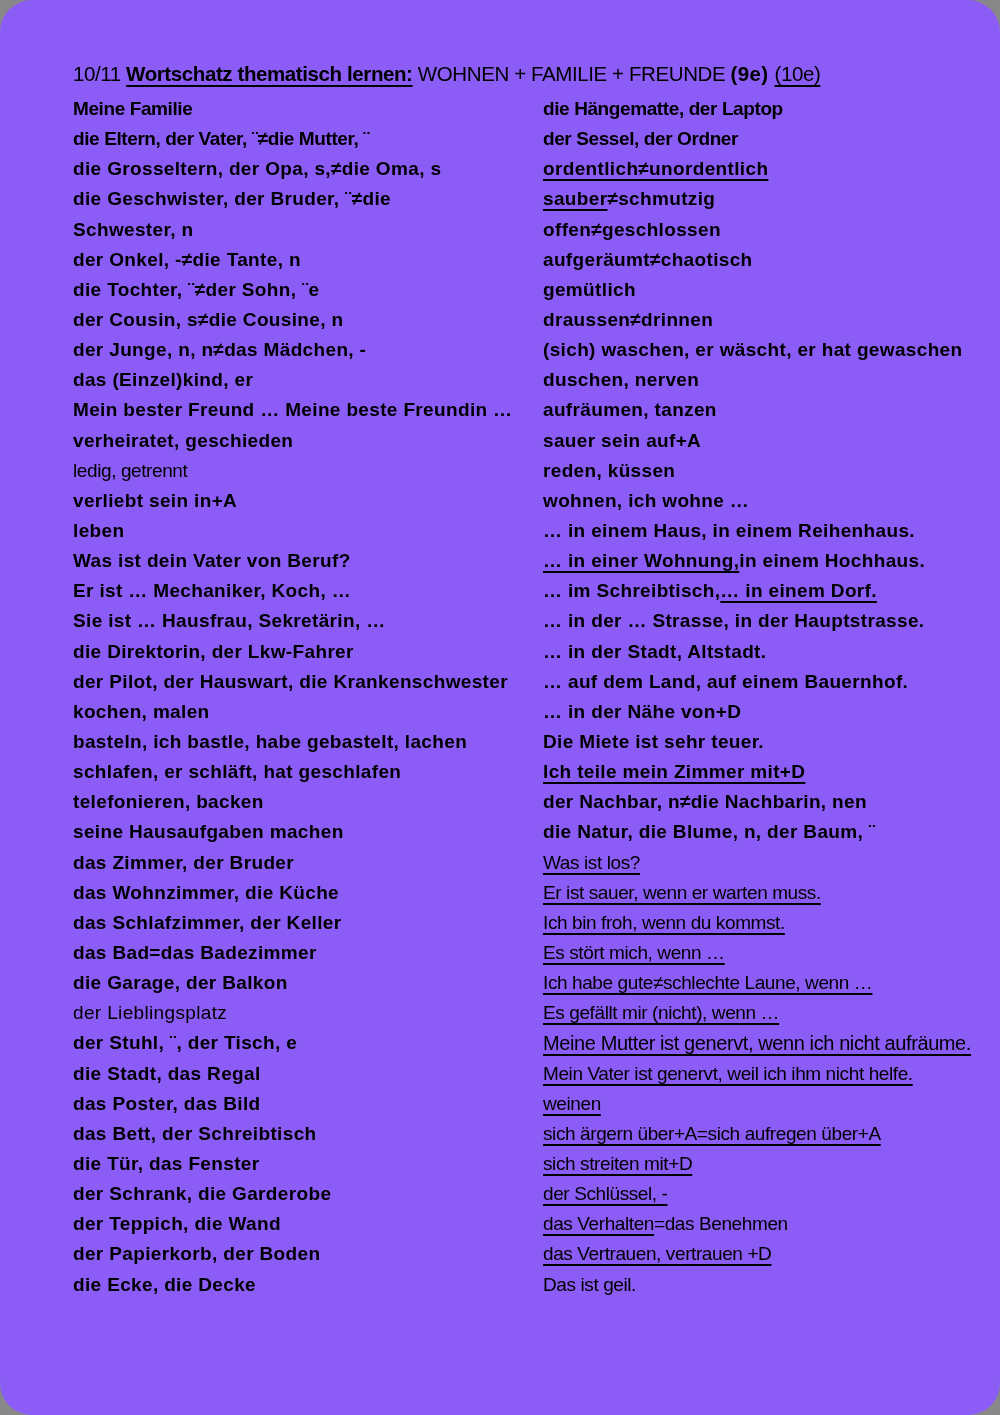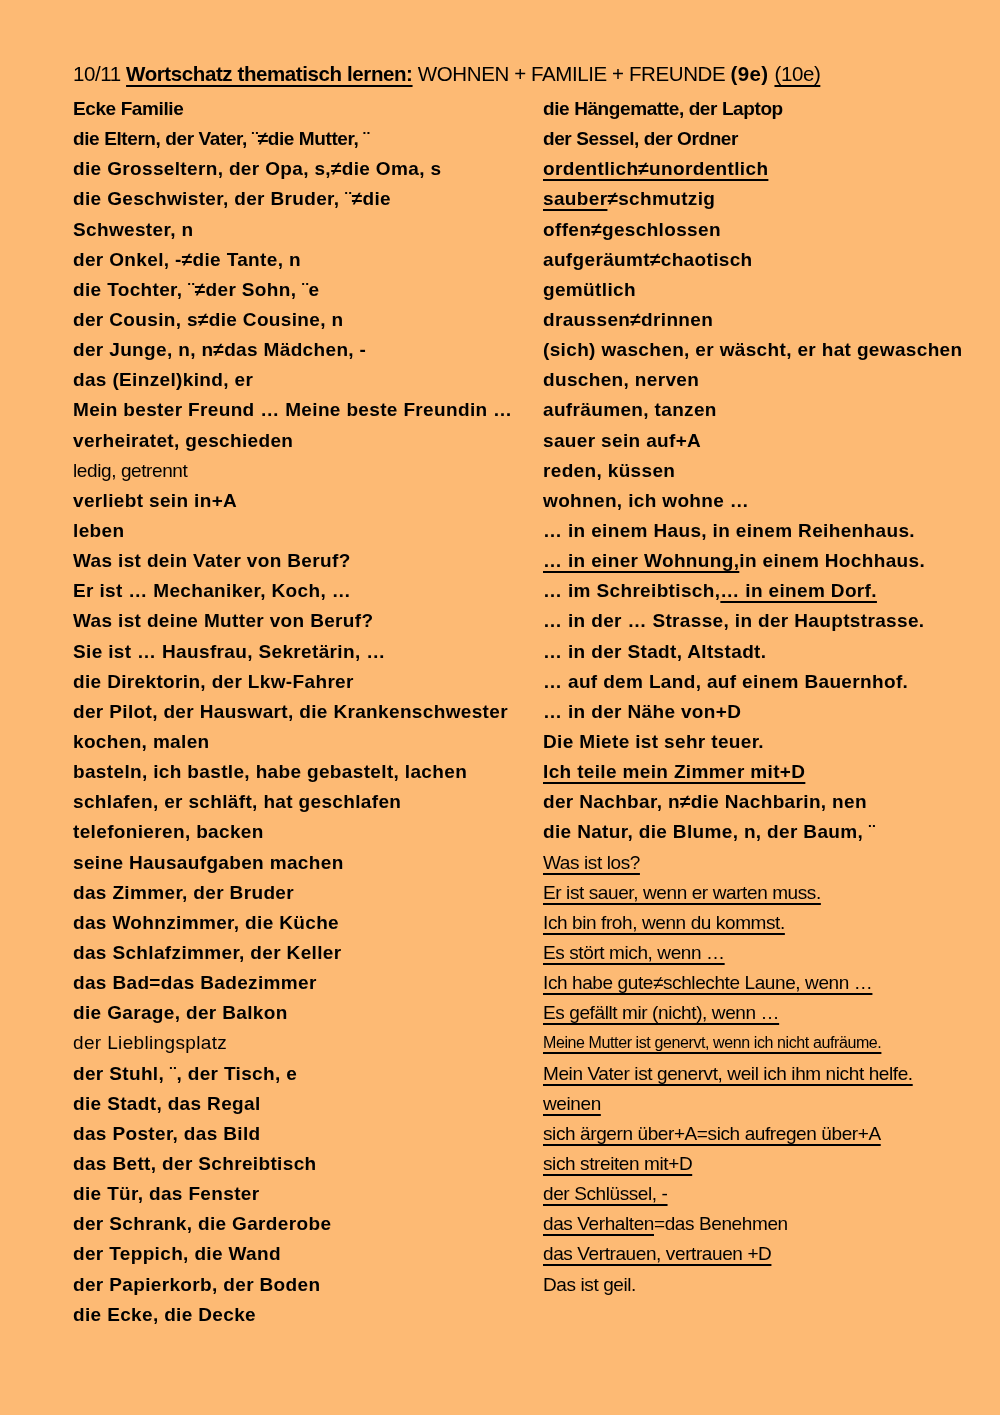--- a/index.html
+++ b/index.html
@@ -1,24 +1,25 @@
 <!DOCTYPE html>
 <html><head>
 <meta charset="utf-8">
 <style>
   html,body{margin:0;padding:0;background:#888;}
   .page{
     position:relative;
     width:1000px;
     height:1415px;
     margin:0 auto;
-    background:#fdba74;
+    background:#8b5cf6;
     font-family:"Liberation Sans", sans-serif;
     color:#000;
     overflow:hidden;
+    border-radius:32px;
   }
   .header{
     position:absolute;
     left:73px;
     top:62px;
     font-size:20.5px;
     white-space:nowrap;
   }
   .col{
     position:absolute;
@@ -36,30 +37,30 @@
   .seg{letter-spacing:0.35px;}
   .w-b{font-weight:700;}
   .w-m{font-weight:500;}
   .w-r{font-weight:400;}
   .c{letter-spacing:-0.4px;}
   .u{
     text-decoration:underline;
     text-underline-offset:4px;
     text-decoration-thickness:1.5px;
   }
-  .s{font-size:16px;}
+  .s{font-size:20px;}
 </style>
 </head>
 <body>
 
 <div class="page">
   <div class="header"><span class="seg w-r c">10/11 </span><span class="seg w-b c u">Wortschatz thematisch lernen:</span><span class="seg w-r c"> WOHNEN + FAMILIE + FREUNDE </span><span class="seg w-b">(9e)</span><span class="seg w-r"> </span><span class="seg w-r c u">(10e)</span></div>
   <div class="col col-left">
       <div class="row">
-        <span class="seg w-b c">Ecke Familie</span>
+        <span class="seg w-b c">Meine Familie</span>
       </div>
       <div class="row">
         <span class="seg w-b c">die Eltern, der Vater, ¨≠die Mutter, ¨</span>
       </div>
       <div class="row">
         <span class="seg w-b">die Grosseltern, der Opa, s,≠die Oma, s</span>
       </div>
       <div class="row">
         <span class="seg w-b">die Geschwister, der Bruder, ¨≠die</span>
       </div>
@@ -94,23 +95,20 @@
         <span class="seg w-b">verliebt sein in+A</span>
       </div>
       <div class="row">
         <span class="seg w-b">leben</span>
       </div>
       <div class="row">
         <span class="seg w-b">Was ist dein Vater von Beruf?</span>
       </div>
       <div class="row">
         <span class="seg w-b">Er ist … Mechaniker, Koch, …</span>
-      </div>
-      <div class="row">
-        <span class="seg w-b">Was ist deine Mutter von Beruf?</span>
       </div>
       <div class="row">
         <span class="seg w-b">Sie ist … Hausfrau, Sekretärin, …</span>
       </div>
       <div class="row">
         <span class="seg w-b">die Direktorin, der Lkw-Fahrer</span>
       </div>
       <div class="row">
         <span class="seg w-b">der Pilot, der Hauswart, die Krankenschwester</span>
       </div>

